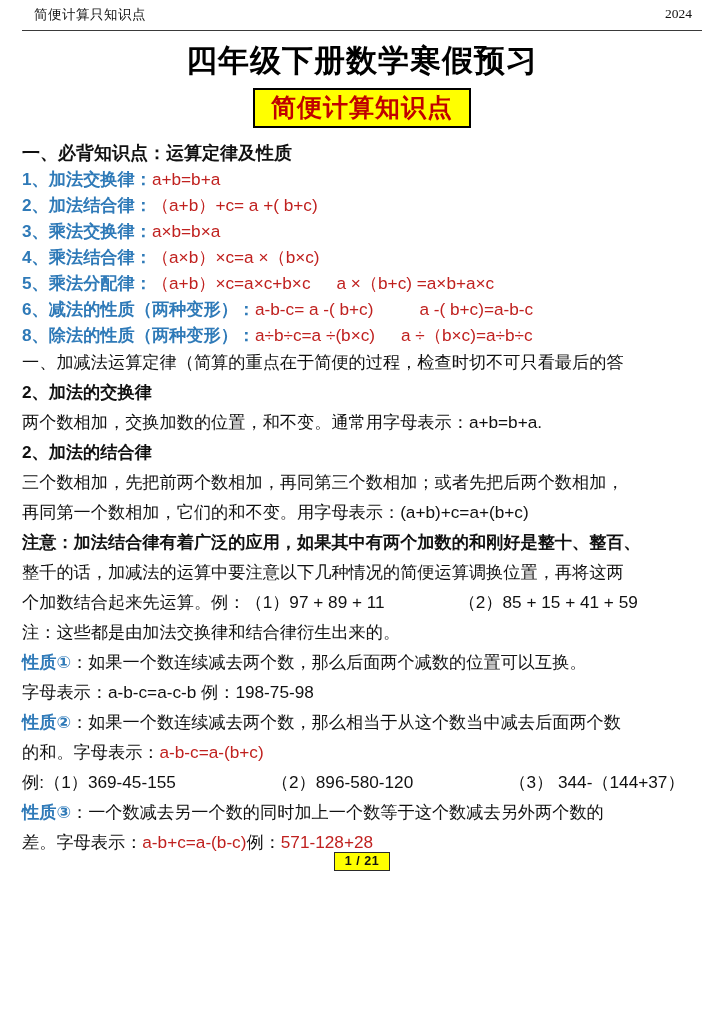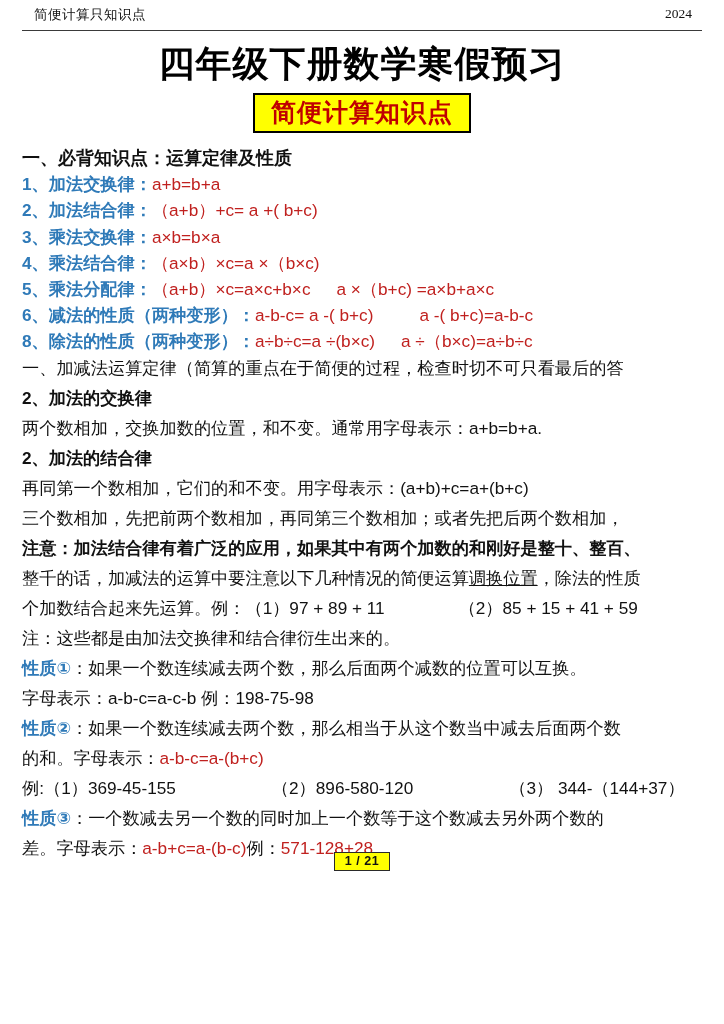--- a/index.html
+++ b/index.html
@@ -30,21 +30,21 @@
   .runhead .left{padding-left:12px;letter-spacing:.5px;}
   .runhead .right{padding-right:10px;}
   .rule{
     height:0;border-top:1.6px solid #3a3a3a;
     margin:0 0 0 0;
   }
   
   .maintitle{
     text-align:center;
     font-weight:bold;
-    font-size:36px;
+    font-size:31px;
     letter-spacing:1px;
     margin-top:12px;
     line-height:1.15;
     color:#000;
   }
   .subtitle-wrap{
     display:flex;justify-content:center;
     margin-top:9px;
   }
   .subtitle{
@@ -60,21 +60,21 @@
   
   .body{
     margin-top:12px;
     font-size:17.2px;
     line-height:26.1px;
   }
   .ln{white-space:nowrap;}
   .blue{color:#2f7ab8;}
   .red{color:#c0211f;}
   .b{font-weight:bold;}
-  .u{text-decoration:underline;}
+  .u{}
   .sec{
     font-weight:bold;font-size:18px;color:#111;
     line-height:26px;
   }
   .para{
     font-size:17.2px;line-height:30px;color:#111;
   }
   .para.tight{line-height:29px;}
   .gap-s{display:inline-block;width:26px;}
   .gap-m{display:inline-block;width:46px;}
@@ -129,25 +129,25 @@
     <div class="ln"><span class="blue b">6、</span><span class="blue b">减法的性质（两种变形）：</span><span class="red fml">a-b-c= a -( b+c)</span><span class="gap-m"></span><span class="red fml">a -( b+c)=a-b-c</span></div>
 
     <div class="ln"><span class="blue b">8、</span><span class="blue b">除法的性质（两种变形）：</span><span class="red fml">a÷b÷c=a ÷(b×c)</span><span class="gap-s"></span><span class="red fml">a  ÷（b×c)=a÷b÷c</span></div>
 
     <div class="para tight">一、加减法运算定律（简算的重点在于简便的过程，检查时切不可只看最后的答</div>
 
     <div class="para blue b">2、加法的交换律</div>
     <div class="para">两个数相加，交换加数的位置，和不变。通常用字母表示：a+b=b+a.</div>
 
     <div class="para blue b">2、加法的结合律</div>
+    <div class="para">三个数相加，先把前两个数相加，再同第三个数相加；或者先把后两个数相加，</div>
     <div class="para">再同第一个数相加，它们的和不变。用字母表示：(a+b)+c=a+(b+c)</div>
-    <div class="para">三个数相加，先把前两个数相加，再同第三个数相加；或者先把后两个数相加，</div>
 
     <div class="para red b">注意：加法结合律有着广泛的应用，如果其中有两个加数的和刚好是整十、整百、</div>
-    <div class="para"><span>整千的话，加减法的运算中要注意以下几种情况的简便运算</span><span class="u">调换位置</span><span>，除法的性质</span></div>
+    <div class="para"><span>整千的话，加减法的运算中要注意以下几种情况的简便运算</span><span class="u">调换位置</span><span>，再将这两</span></div>
     <div class="para"><span>个加数结合起来先运算。例：（1）97 + 89 + 11</span><span class="gap-l"></span><span>（2）85 + 15 + 41 + 59</span></div>
 
     <div class="para">注：这些都是由加法交换律和结合律衍生出来的。</div>
 
     <div class="para"><span class="blue b">性质①</span><span>：如果一个数连续减去两个数，那么后面两个减数的位置可以互换。</span></div>
     <div class="para">字母表示：a-b-c=a-c-b 例：198-75-98</div>
 
     <div class="para"><span class="blue b">性质②</span><span>：如果一个数连续减去两个数，那么相当于从这个数当中减去后面两个数</span></div>
     <div class="para"><span>的和。字母表示：</span><span class="red fml">a-b-c=a-(b+c)</span></div>
     <div class="para"><span>例:（1）369-45-155</span><span class="gap-xl"></span><span>（2）896-580-120</span><span class="gap-xl"></span><span>（3） 344-（144+37）</span></div>

